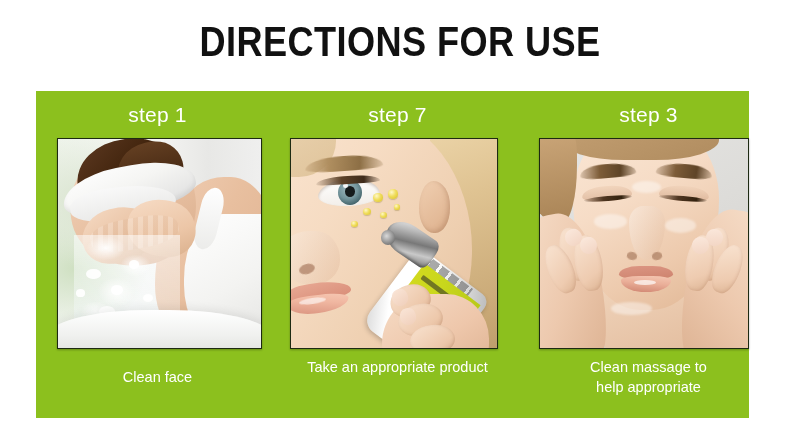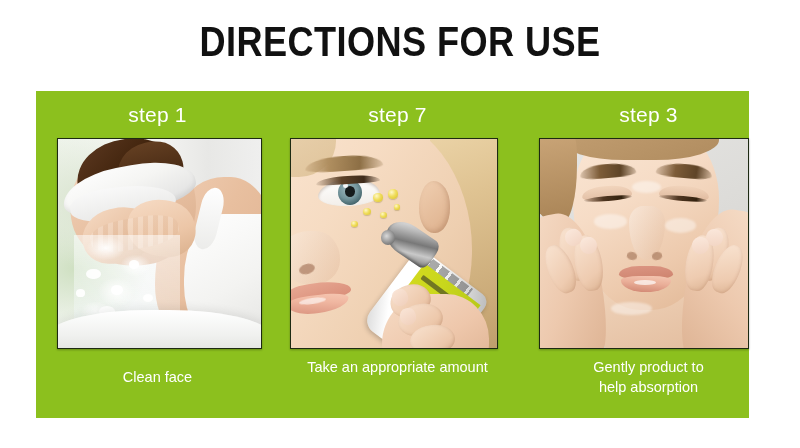--- a/index.html
+++ b/index.html
@@ -539,21 +539,21 @@
           <div class="p2-hand"></div>
           <div class="p2-finger" style="left:48%;top:70%;width:20%;height:15%;transform:rotate(-18deg);"></div>
           <div class="p2-finger" style="left:52%;top:79%;width:22%;height:15%;transform:rotate(-12deg);"></div>
           <div class="p2-finger" style="left:58%;top:89%;width:22%;height:14%;transform:rotate(-6deg);"></div>
           <div class="p2-nail" style="left:49%;top:72%;width:8%;height:8%;transform:rotate(-18deg);"></div>
           <div class="p2-nail" style="left:53%;top:81%;width:8%;height:8%;transform:rotate(-12deg);"></div>
         </div>
       </div>
 
       <div class="caption">
-        <span class="cap-line">Take an appropriate amount</span>
+        <span class="cap-line">Take an appropriate product</span>
       </div>
     </div>
 
     <div class="column col-3">
       <div class="step-label">step 3</div>
 
       <div class="photo-frame">
         <div class="photo-inner">
           <div class="p3-bg"></div>
           <div class="p3-neck"></div>
@@ -587,19 +587,19 @@
           <div class="p3-fnail" style="left:19%;top:47%;width:8%;height:8%;transform:rotate(-10deg);"></div>
           <div class="p3-fing" style="left:77%;top:42%;width:13%;height:26%;transform:rotate(16deg);"></div>
           <div class="p3-fing" style="left:70%;top:46%;width:13%;height:27%;transform:rotate(10deg);"></div>
           <div class="p3-fing" style="left:84%;top:50%;width:12%;height:24%;transform:rotate(22deg);"></div>
           <div class="p3-fnail" style="left:80%;top:43%;width:8%;height:8%;transform:rotate(16deg);"></div>
           <div class="p3-fnail" style="left:73%;top:47%;width:8%;height:8%;transform:rotate(10deg);"></div>
         </div>
       </div>
 
       <div class="caption">
-        <span class="cap-line">Gently product to</span>
-        <span class="cap-line">help absorption</span>
+        <span class="cap-line">Clean massage to</span>
+        <span class="cap-line">help appropriate</span>
       </div>
     </div>
 
   </div>
 </div>
 
 </body></html>

